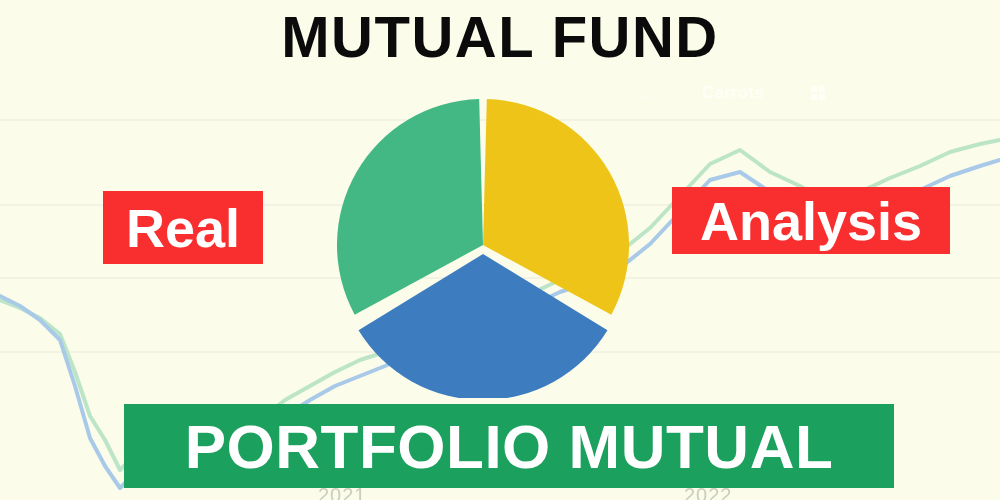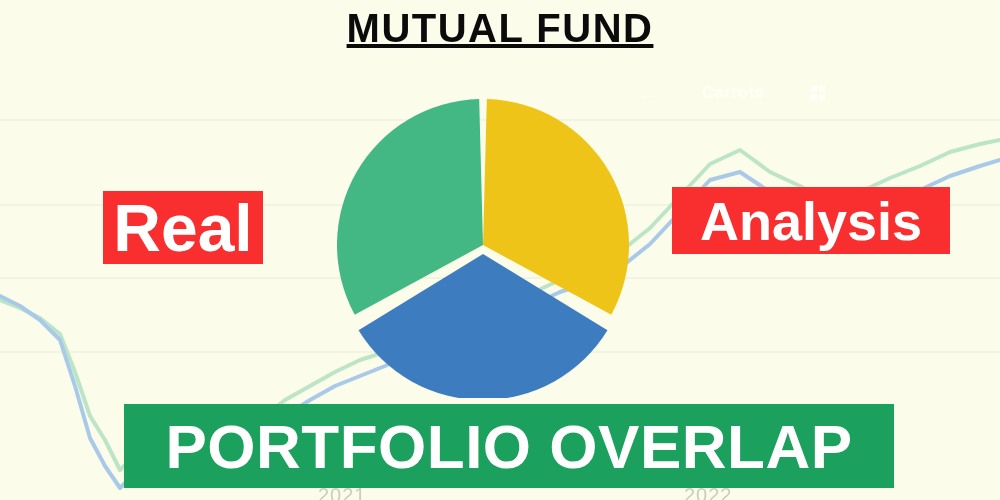--- a/index.html
+++ b/index.html
@@ -90,45 +90,44 @@
 
   
   .headline {
     position: absolute;
     top: 7px;
     left: 0;
     width: 1000px;
     text-align: center;
     z-index: 4;
     color: #0B0B0B;
-    font-size: 40px;
+    font-size: 58px;
     font-weight: 700;
     letter-spacing: 1.5px;
     line-height: 1.05;
     font-family: "Liberation Sans", sans-serif;
-    text-decoration: underline;
   }
 
   
   .tag {
     position: absolute;
     z-index: 4;
     display: flex;
     align-items: center;
     justify-content: center;
     color: #FFFFFF;
     font-weight: 700;
     font-family: "Liberation Sans", sans-serif;
   }
   .tag-real {
     left: 103px;
     top: 191px;
     width: 160px;
     height: 73px;
-    font-size: 66px;
+    font-size: 54px;
     letter-spacing: 0px;
   }
   .tag-analysis {
     left: 672px;
     top: 187px;
     width: 278px;
     height: 67px;
     font-size: 54px;
     letter-spacing: 0px;
   }
@@ -207,15 +206,15 @@
           <path d="M 153 153 L 24.692701551353082 222.66517899790284 A 146 146 0 0 1 149.17816554705047 7.050030553568632 Z" fill="#43B885"></path>
         </g>
     </svg>
   </div>
 
   <div class="headline" style="color: rgb(11, 11, 11);">MUTUAL FUND</div>
 
   <div class="tag tag-real" style="background: rgb(249, 47, 47); color: rgb(255, 255, 255);">Real</div>
   <div class="tag tag-analysis" style="background: rgb(249, 47, 47); color: rgb(255, 255, 255);">Analysis</div>
 
-  <div class="banner" style="background: rgb(28, 160, 94); color: rgb(255, 255, 255);">PORTFOLIO OVERLAP</div>
+  <div class="banner" style="background: rgb(28, 160, 94); color: rgb(255, 255, 255);">PORTFOLIO MUTUAL</div>
 
 </div>
 
 </body></html>

